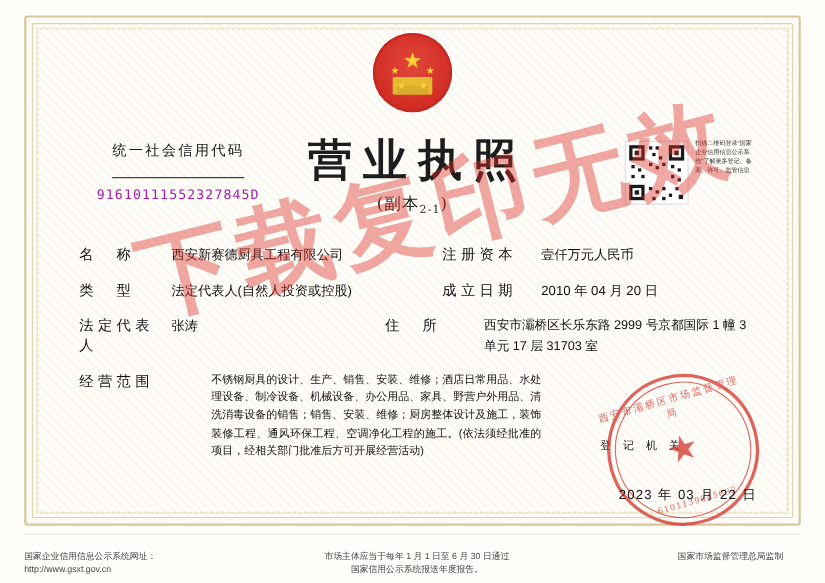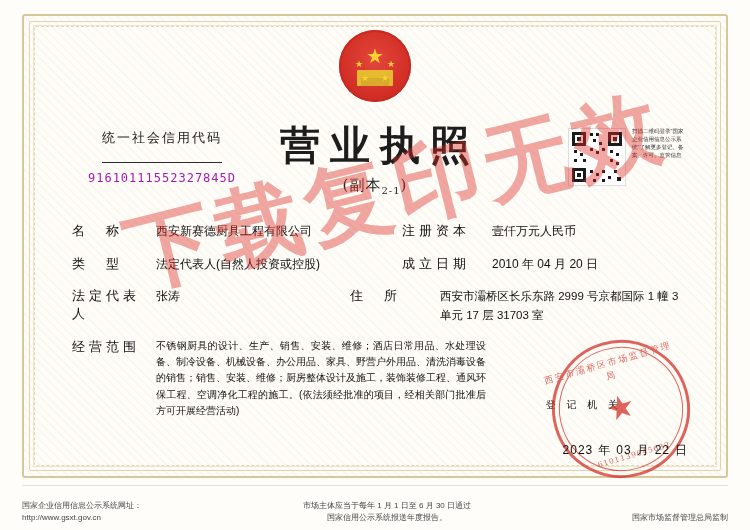--- a/index.html
+++ b/index.html
@@ -295,29 +295,28 @@
     transform: rotate(-14deg);
     letter-spacing: 6px;
     white-space: nowrap;
     pointer-events: none;
     line-height: 1.25;
   }
 
   
   .footer {
     position: absolute;
-    left: 0; right: 0;
+    left: 0; right: 16px;
     bottom: 6px;
     padding: 0 22px;
     display: flex;
     justify-content: space-between;
     font-size: 8px;
     color: #444;
     line-height: 1.5;
-    align-items: flex-end;
   }
   .footer .mid { text-align: center; }
   .footer .right { text-align: right; }
   .divider-top {
     position: absolute;
     left: 22px; right: 22px;
     bottom: 44px;
     border-top: 1px solid #e2e2e2;
   }
 </style>
@@ -416,21 +415,21 @@
         <div class="lbl">法定代表人</div>
         <div class="val">张涛</div>
       </div>
       <div class="col-right">
         <div class="lbl wide">住　所</div>
         <div class="val addr-val">西安市灞桥区长乐东路 2999 号京都国际 1 幢 3 单元 17 层 31703 室</div>
       </div>
     </div>
 
     <div class="row">
-      <div class="col-left" style="width:420px;">
+      <div class="col-left" style="width:420px;gap:36px;">
         <div class="lbl">经营范围</div>
         <div class="scope-val">不锈钢厨具的设计、生产、销售、安装、维修；酒店日常用品、水处理设备、制冷设备、机械设备、办公用品、家具、野营户外用品、清洗消毒设备的销售；销售、安装、维修；厨房整体设计及施工，装饰装修工程、通风环保工程、空调净化工程的施工。(依法须经批准的项目，经相关部门批准后方可开展经营活动)</div>
       </div>
     </div>
 
   </div>
 
   <div class="registrar">登 记 机 关</div>
 
   <div class="seal">

